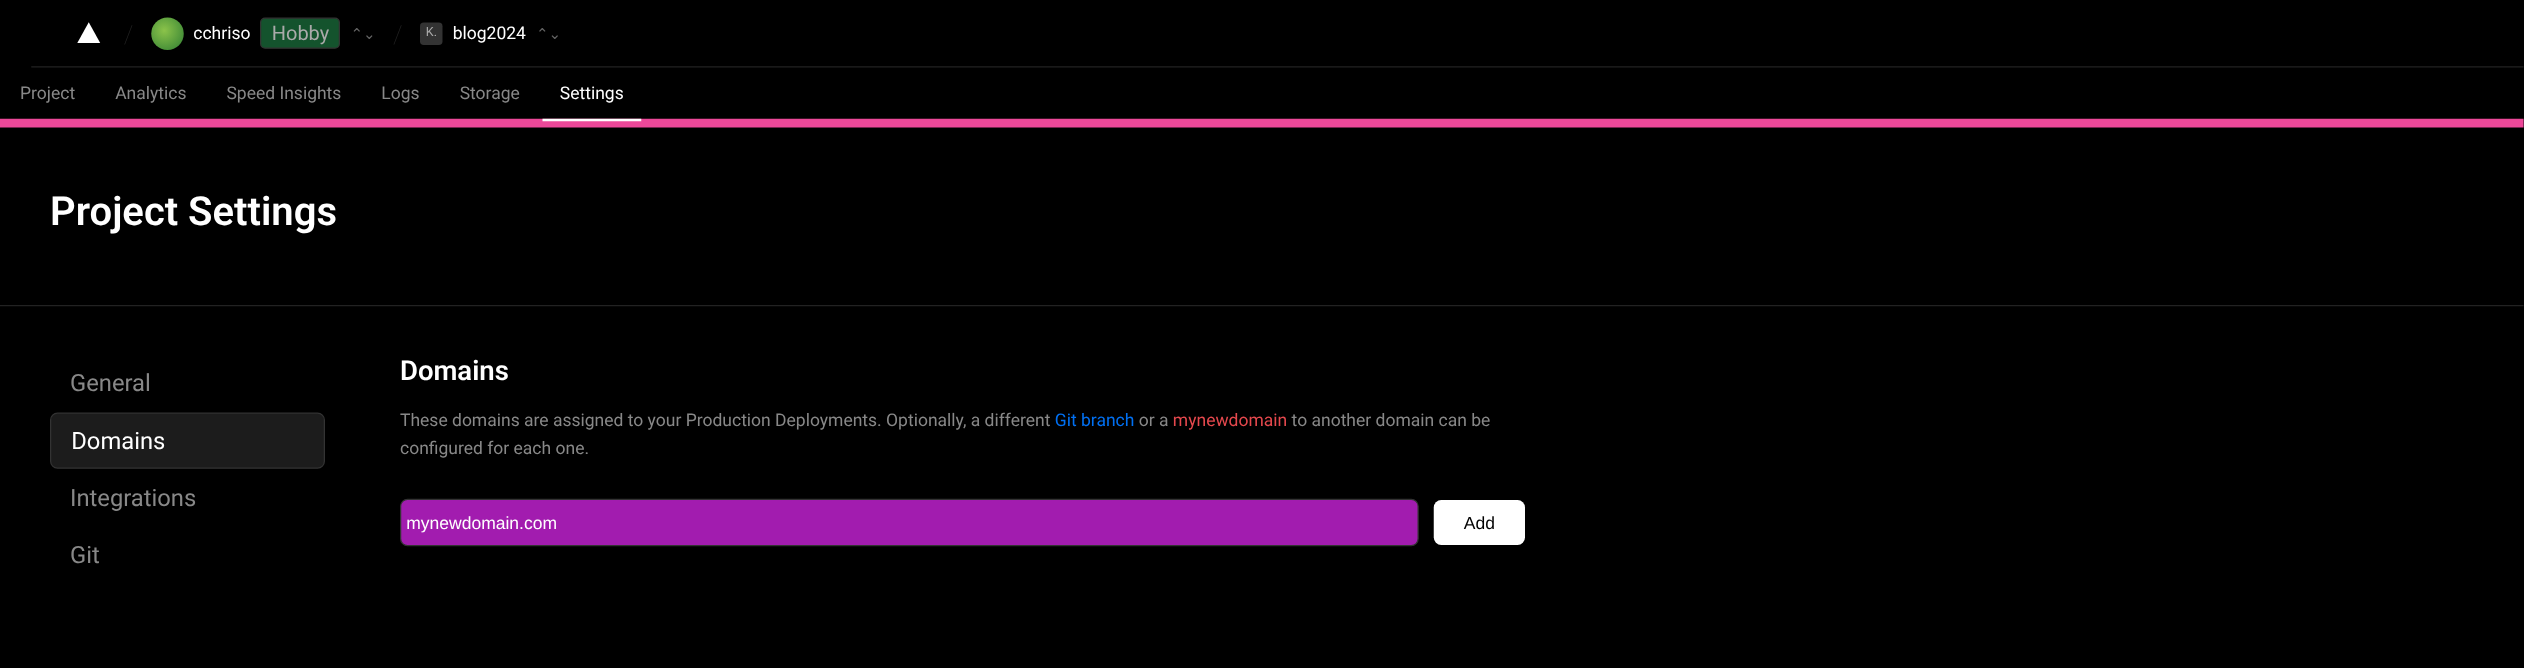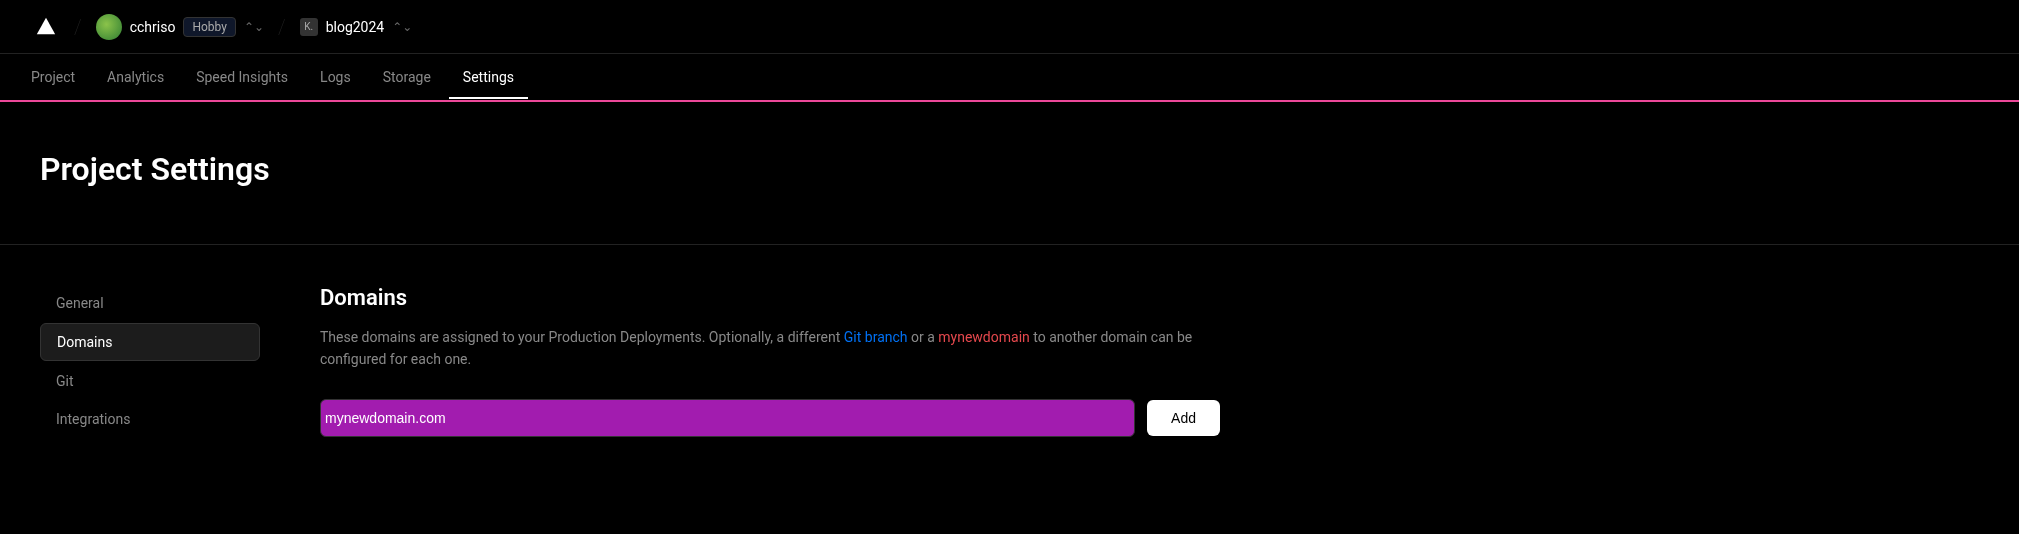--- a/index.html
+++ b/index.html
@@ -14,20 +14,21 @@
     }
 
     
     .topbar {
       display: flex;
       align-items: center;
       height: 54px;
       padding: 0 32px;
       gap: 10px;
       border-bottom: 1px solid #222;
+      margin-left: 25px;
     }
 
     .topbar-logo {
       width: 28px;
       height: 28px;
       display: flex;
       align-items: center;
       justify-content: center;
     }
 
@@ -57,25 +58,25 @@
       border-radius: 50%;
       background: radial-gradient(circle at 40% 40%, #8bc34a, #2e7d32);
     }
 
     .topbar-username {
       font-size: 14px;
       color: #fff;
     }
 
     .topbar-badge {
-      background: #0f172a;
+      background: #14532d;
       border: 1px solid #333;
       border-radius: 4px;
       padding: 2px 8px;
-      font-size: 12px;
+      font-size: 16px;
       color: #aaa;
     }
 
     .topbar-chevron {
       color: #666;
       font-size: 12px;
     }
 
     .topbar-separator2 {
       color: #444;
@@ -105,24 +106,24 @@
     }
 
     .topbar-project-name {
       font-size: 14px;
       color: #fff;
     }
 
     
     .nav {
       display: flex;
-      align-items: center;
+      align-items: flex-end;
       height: 48px;
-      padding: 0 17px;
-      border-bottom: 2px solid #ec4899;
+      padding: 0 2px;
+      border-bottom: 7px solid #ec4899;
       gap: 4px;
     }
 
     .nav-item {
       padding: 12px 14px;
       font-size: 14px;
       color: #888;
       cursor: pointer;
       text-decoration: none;
       border-bottom: 2px solid transparent;
@@ -157,21 +158,21 @@
 
     
     .settings-sidebar {
       width: 220px;
       flex-shrink: 0;
     }
 
     .sidebar-link {
       display: block;
       padding: 10px 16px;
-      font-size: 14px;
+      font-size: 19px;
       color: #888;
       cursor: pointer;
       border-radius: 6px;
       text-decoration: none;
       margin-bottom: 2px;
     }
 
     .sidebar-link.active {
       color: #fff;
       background: #1c1c1c;
@@ -277,22 +278,22 @@
 
 <div class="page-header">
   <h1 class="page-title">Project Settings</h1>
 </div>
 
 <div class="main-content">
 
   <aside class="settings-sidebar">
     <a class="sidebar-link">General</a>
     <a class="sidebar-link active">Domains</a>
+    <a class="sidebar-link">Integrations</a>
     <a class="sidebar-link">Git</a>
-    <a class="sidebar-link">Integrations</a>
   </aside>
 
   <section class="settings-content">
     <h2 class="section-title">Domains</h2>
     <p class="section-description">
       <span>These domains are assigned to your Production Deployments. Optionally, a different </span><a href="#">Git branch</a><span> or a </span><a href="#" class="red-link">mynewdomain</a><span> to another domain can be configured for each one.</span>
     </p>
 
     <div class="domain-input-row">
       <input type="text" class="domain-input" placeholder="mynewdomain.com" value="mynewdomain.com" style="">

